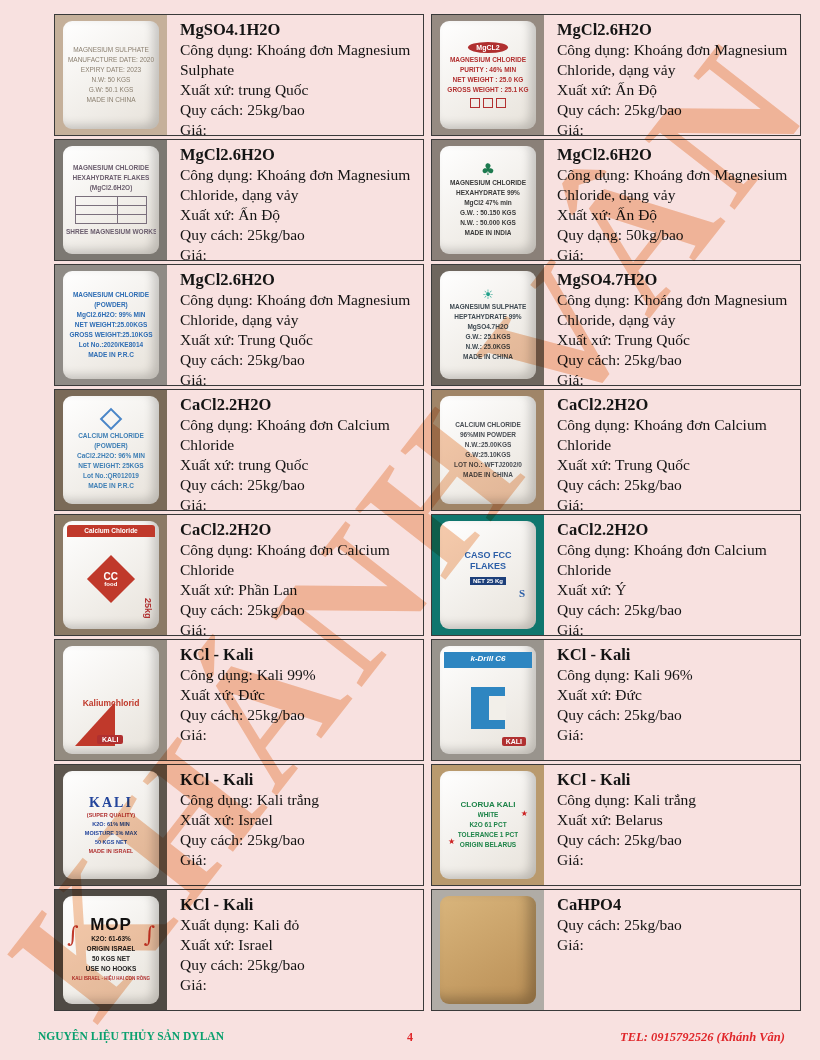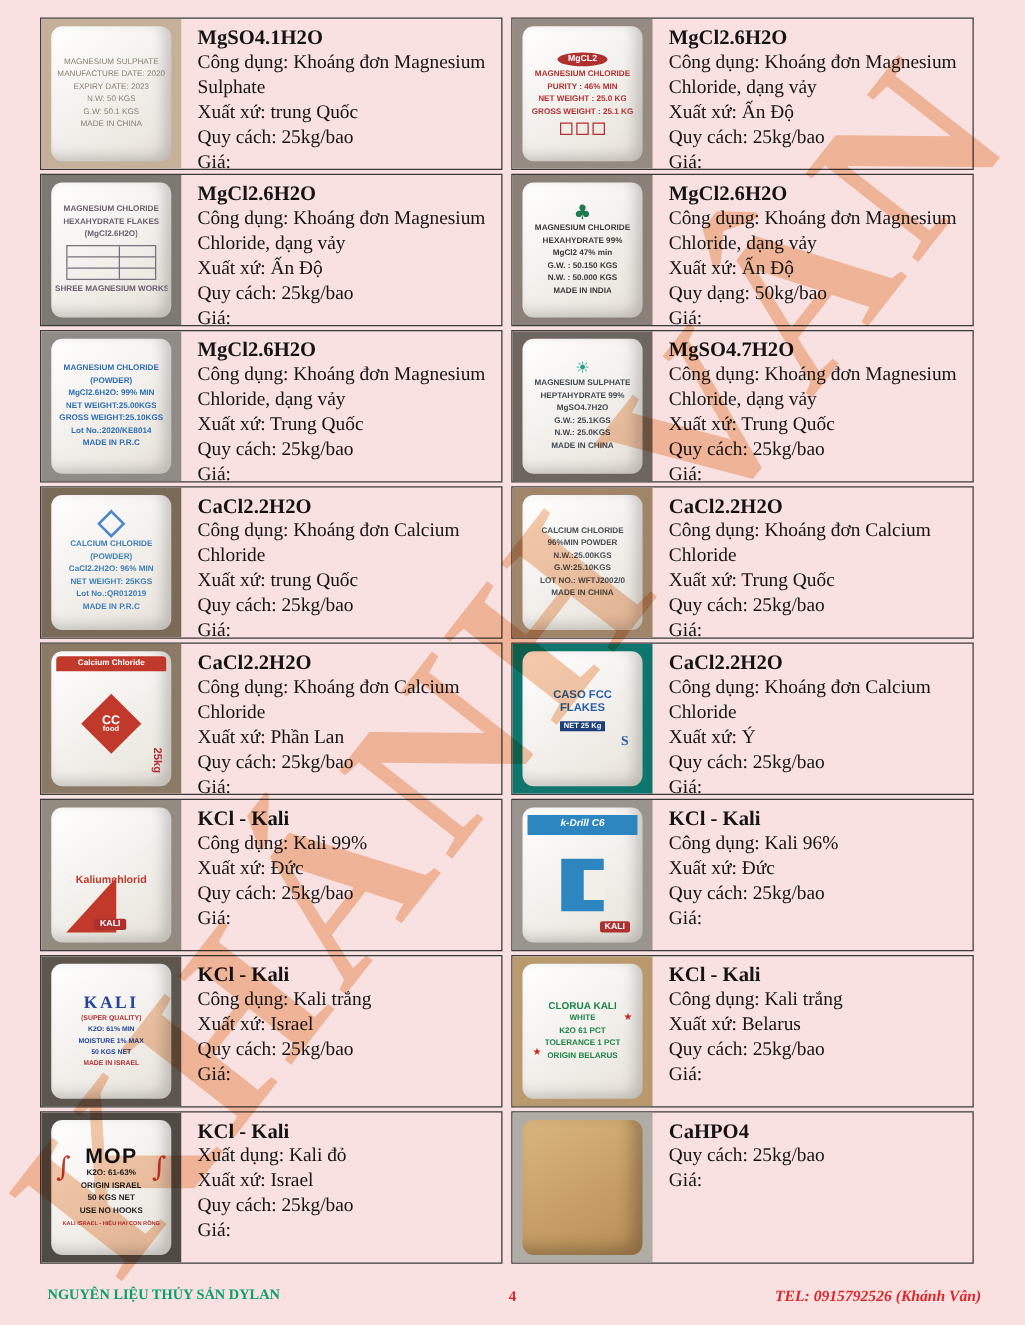--- a/index.html
+++ b/index.html
@@ -4,21 +4,21 @@
 <style>
   html,body{margin:0;padding:0;}
   body{
     width:820px;height:1060px;
     background:#f8e1e0;
     font-family:"Liberation Serif", serif;
     position:relative;
     overflow:hidden;
   }
   .grid{
-    position:absolute;left:32px;top:14px;
+    position:absolute;left:54px;top:14px;
     display:grid;
     grid-template-columns:370px 370px;
     grid-auto-rows:122px;
     column-gap:7px;row-gap:3px;border-radius:15px;
   }
   .cell{
     border:1px solid #3a3a3a;
     background:#f8e1e0;
     display:flex;
     overflow:hidden;

